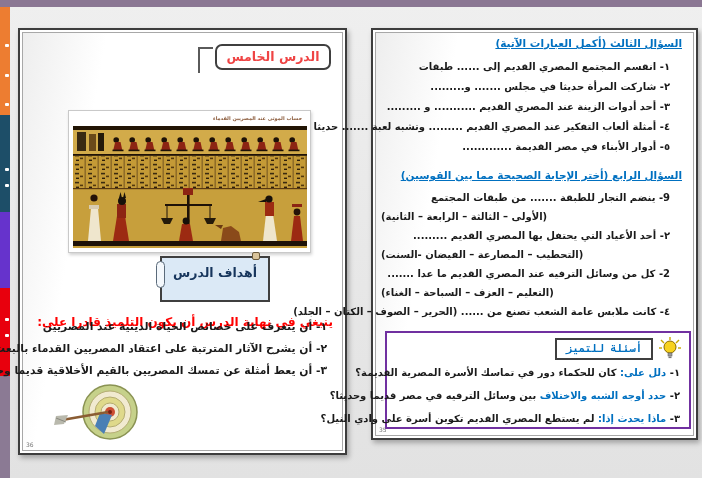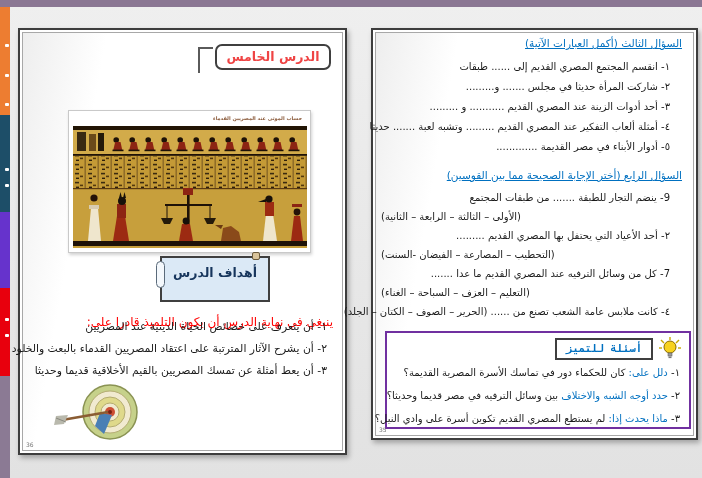--- a/index.html
+++ b/index.html
@@ -19,21 +19,21 @@
   .strip-mark { position:absolute; left:5px; width:4px; height:3px; background:#ffffff; border-radius:1px; }
 
   .page {
     position:absolute; background:linear-gradient(100deg,#ededed 0%,#ffffff 22%);
     border:2px solid #3d3d3d;
     box-shadow: inset 0 0 0 2px #ffffff, inset 0 0 0 3px #a8a8a8, 2px 3px 5px rgba(0,0,0,.28);
   }
   .left-page  { left:18px;  top:28px; width:329px; height:427px; }
   .right-page { left:371px; top:28px; width:327px; height:412px; }
 
-  .line { position:absolute; white-space:nowrap; font-weight:400; color:#1a1a1a; direction:rtl; }
+  .line { position:absolute; white-space:nowrap; font-weight:700; color:#1a1a1a; direction:rtl; }
 
   
   .q-header { font-size:10.5px; color:#0070c0; text-decoration:underline; }
   .q-item   { font-size:10px; }
   .q-options{ font-size:10px; direction:rtl; }
   .ex-box { position:absolute; left:12px; right:5px; top:301px; height:98px; border:2px solid #7030a0; background:#fff; }
   .ex-label-box {
     position:absolute; right:36px; top:5px; padding:2px 9px 3px;
     border:2px solid #3f3f3f; background:#fff; color:#0070c0;
     font-size:10.5px; font-weight:700; direction:rtl;font-family:Liberation Mono, monospace;
@@ -205,21 +205,21 @@
   <div class="line q-item" style="top:51px;  right:26px;">٢- شاركت المرأة حديثا في مجلس ....... و.........</div>
   <div class="line q-item" style="top:71px;  right:26px;">٣- أحد أدوات الزينة عند المصري القديم ........... و .........</div>
   <div class="line q-item" style="top:91px;  right:26px;">٤- أمثلة ألعاب التفكير عند المصري القديم ......... وتشبه لعبة ....... حديثا</div>
   <div class="line q-item" style="top:111px; right:26px;">٥- أدوار الأبناء في مصر القديمة .............</div>
 
   <div class="line q-header" style="top:139px; right:14px;">السؤال الرابع (أختر الإجابة الصحيحة مما بين القوسين)</div>
   <div class="line q-item" style="top:162px; right:26px;">9- ينضم التجار للطبقة .......  من طبقات المجتمع</div>
   <div class="line q-options" style="top:181px; left:8px;">(الأولى – الثالثة – الرابعة – الثانية)</div>
   <div class="line q-item" style="top:200px; right:26px;">٢- أحد الأعياد التي يحتفل بها المصري القديم .........</div>
   <div class="line q-options" style="top:219px; left:8px;">(التحطيب – المصارعة – الفيضان -السنت)</div>
-  <div class="line q-item" style="top:238px; right:26px;">7- كل من وسائل الترفيه عند المصري القديم ما عدا .......</div>
+  <div class="line q-item" style="top:238px; right:26px;">2- كل من وسائل الترفيه عند المصري القديم ما عدا .......</div>
   <div class="line q-options" style="top:257px; left:8px;">(التعليم – العزف – السباحة – الغناء)</div>
   <div class="line q-item" style="top:276px; right:26px;">
     <span>٤- كانت ملابس عامة الشعب تصنع من ......</span>
     <span>(الحرير – الصوف – الكتان – الجلد)</span>
   </div>
 
   <div class="ex-box">
     <svg style="position:absolute; right:7px; top:3px; width:24px; height:26px;" viewBox="0 0 24 26">
       <g stroke="#c8a800" stroke-width="1.4">
         <line x1="12" y1="1" x2="12" y2="4"></line>

